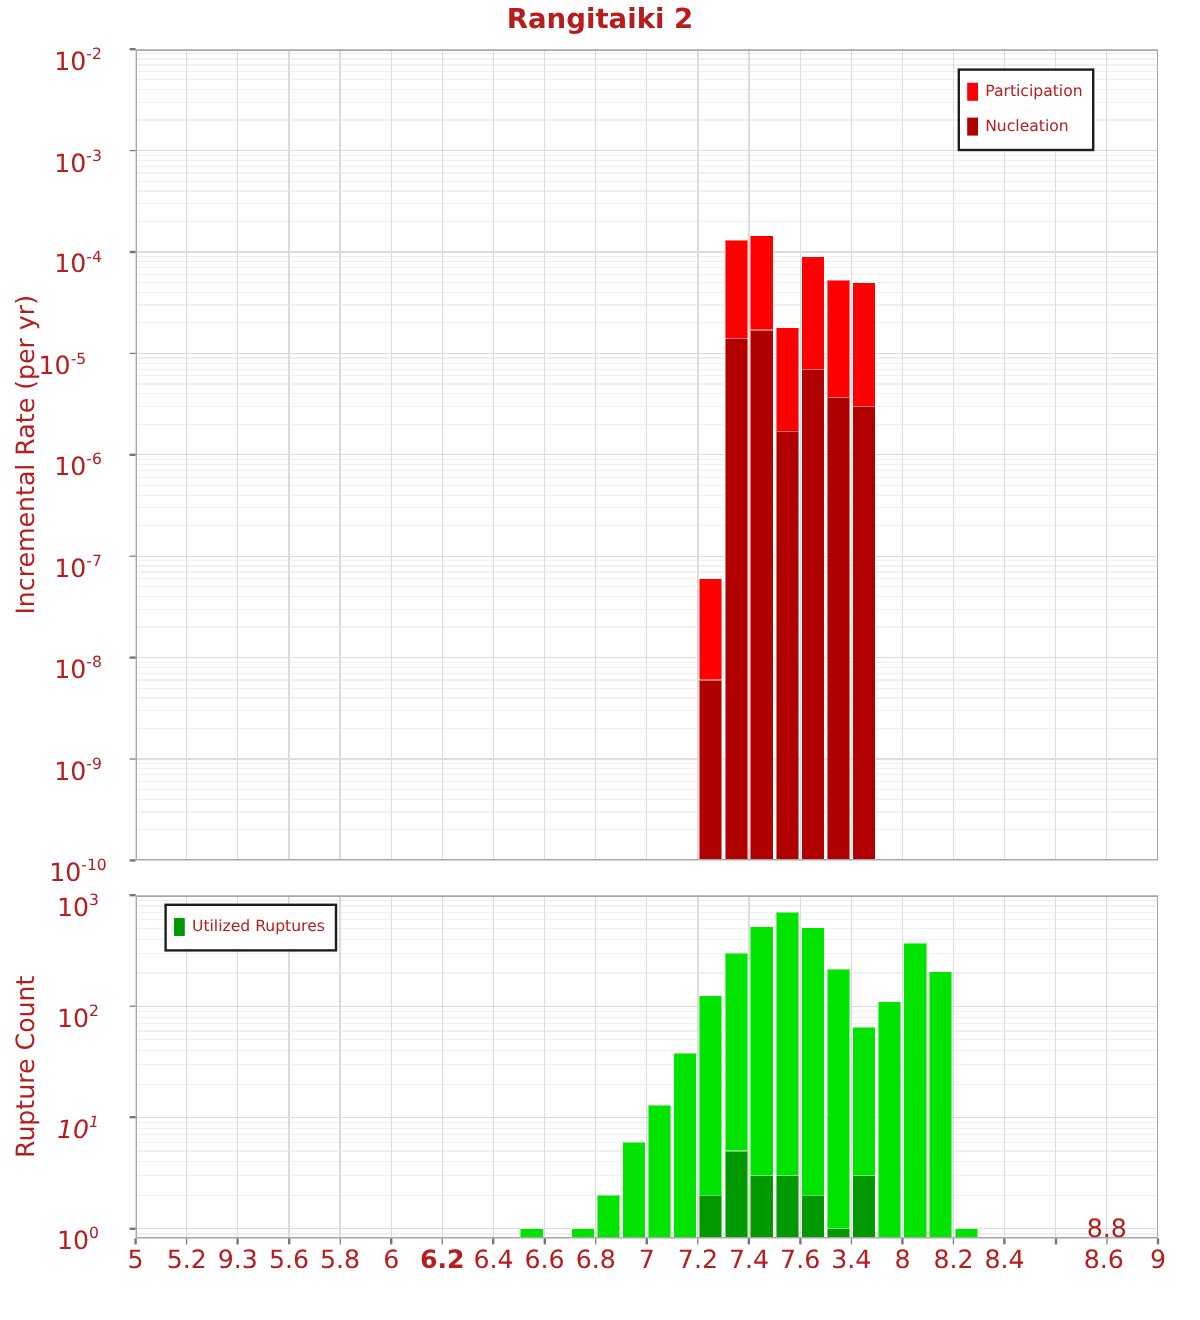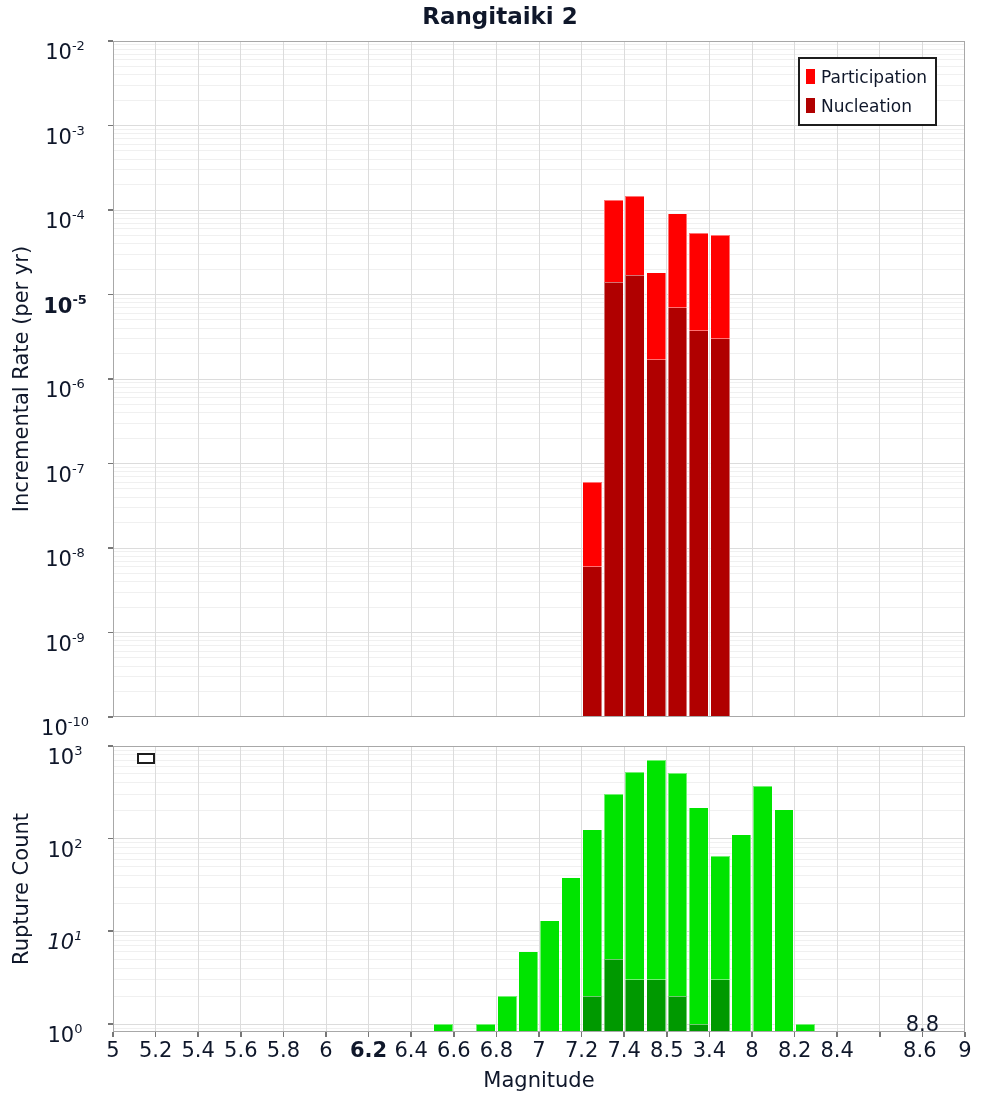--- a/index.html
+++ b/index.html
@@ -1,47 +1,46 @@
 <!DOCTYPE html>
 <html><head>
 <meta charset="utf-8">
 <style>
   html,body{margin:0;padding:0;background:#fff;}
   #page{position:relative;width:1000px;height:1100px;background:#ffffff;overflow:hidden;
-        font-family:"DejaVu Sans","Liberation Sans",sans-serif;color:#0f172a;}
+        font-family:"DejaVu Sans","Liberation Sans",sans-serif;color:#b91c1c;}
   .chart-title{position:absolute;left:0;top:3px;width:1000px;text-align:center;
                font-size:23px;font-weight:bold;}
   svg.plot{position:absolute;}
   #top-plot{left:113px;top:41px;}
   #bottom-plot{left:113px;top:746px;}
   .ytick{position:absolute;width:82px;text-align:center;font-size:21px;line-height:36px;height:24px;}
   .ytick sup{font-size:13px;position:relative;top:-1px;}
   .xtick{position:absolute;width:64px;text-align:center;font-size:21px;line-height:24px;height:24px;}
   .tickmark{position:absolute;background:#777;}
   .axis-title{position:absolute;font-size:21px;text-align:center;}
   .axis-title.vert{width:400px;height:26px;transform:rotate(-90deg);}
   #xaxis-title{left:139px;top:1068px;width:800px;}
   .legend{position:absolute;background:#ffffff;border:2px solid #1d1d1d;
           padding:3px 8px 4px 6px;z-index:5;}
   .legend-row{display:flex;align-items:center;height:29px;}
   .swatch{display:inline-block;width:9px;height:15px;margin-right:6px;flex:0 0 auto;}
-  .legend-label{font-size:17px;white-space:nowrap;}
+  .legend-label{font-size:13px;white-space:nowrap;}
   #top-legend{left:798px;top:57px;}
   #bottom-legend{left:137px;top:753px;}
 </style>
 </head>
 <body>
 
 <div id="page">
 
   <div class="chart-title">Rangitaiki 2</div>
 
   <div class="axis-title vert" id="top-ylabel" style="left:-178px;top:366px;">Incremental Rate (per yr)</div>
   <div class="axis-title vert" id="bottom-ylabel" style="left:-178px;top:876px;">Rupture Count</div>
-  <div class="axis-title" id="xaxis-title">Magnitude</div>
 
   <svg class="plot" id="top-plot" width="852" height="676" viewBox="0 0 852 676">
       <g shape-rendering="crispEdges">
         <line x1="0" y1="650.5629653663935" x2="852" y2="650.5629653663935" stroke="#F0F0F0" stroke-width="1"></line>
         <line x1="0" y1="635.6832539761886" x2="852" y2="635.6832539761886" stroke="#F0F0F0" stroke-width="1"></line>
         <line x1="0" y1="625.1259307327872" x2="852" y2="625.1259307327872" stroke="#F0F0F0" stroke-width="1"></line>
         <line x1="0" y1="616.9370346336065" x2="852" y2="616.9370346336065" stroke="#F0F0F0" stroke-width="1"></line>
         <line x1="0" y1="610.2462193425821" x2="852" y2="610.2462193425821" stroke="#F0F0F0" stroke-width="1"></line>
         <line x1="0" y1="604.5892156187953" x2="852" y2="604.5892156187953" stroke="#F0F0F0" stroke-width="1"></line>
         <line x1="0" y1="599.6888960991807" x2="852" y2="599.6888960991807" stroke="#F0F0F0" stroke-width="1"></line>
@@ -235,29 +234,33 @@
       <span class="swatch" style="background: rgb(255, 0, 0);"></span>
       <span class="legend-label">Participation</span>
     </div>
     <div class="legend-row">
       <span class="swatch" style="background: rgb(176, 0, 0);"></span>
       <span class="legend-label">Nucleation</span>
     </div>
   </div>
 
   <div class="legend" id="bottom-legend">
+    <div class="legend-row">
+      <span class="swatch" style="background: rgb(0, 153, 0);"></span>
+      <span class="legend-label">Utilized Ruptures</span>
+    </div>
   </div>
 
 <div class="ytick" style="left: 24px; top: 29px;">10<sup>-2</sup></div>
     <div class="tickmark" style="left: 108px; top: 40px; width: 5px; height: 1.5px;"></div>
     <div class="ytick" style="left: 24px; top: 113.5px;">10<sup>-3</sup></div>
     <div class="tickmark" style="left: 108px; top: 124.5px; width: 5px; height: 1.5px;"></div>
     <div class="ytick" style="left: 24px; top: 198px;">10<sup>-4</sup></div>
     <div class="tickmark" style="left: 108px; top: 209px; width: 5px; height: 1.5px;"></div>
-    <div class="ytick" style="left: 24px; top: 282.5px; font-weight: bold;">10<sup>-5</sup></div>
+    <div class="ytick" style="left: 11px; top: 282.5px;">10<sup>-5</sup></div>
     <div class="tickmark" style="left: 108px; top: 293.5px; width: 5px; height: 1.5px;"></div>
     <div class="ytick" style="left: 24px; top: 367px;">10<sup>-6</sup></div>
     <div class="tickmark" style="left: 108px; top: 378px; width: 5px; height: 1.5px;"></div>
     <div class="ytick" style="left: 24px; top: 451.5px;">10<sup>-7</sup></div>
     <div class="tickmark" style="left: 108px; top: 462.5px; width: 5px; height: 1.5px;"></div>
     <div class="ytick" style="left: 24px; top: 536px;">10<sup>-8</sup></div>
     <div class="tickmark" style="left: 108px; top: 547px; width: 5px; height: 1.5px;"></div>
     <div class="ytick" style="left: 24px; top: 620.5px;">10<sup>-9</sup></div>
     <div class="tickmark" style="left: 108px; top: 631.5px; width: 5px; height: 1.5px;"></div>
     <div class="ytick" style="left: 24px; top: 705px;">10<sup>-10</sup></div>
@@ -267,21 +270,21 @@
     <div class="ytick" style="left: 24px; top: 826.67px;">10<sup>2</sup></div>
     <div class="tickmark" style="left: 108px; top: 837.67px; width: 5px; height: 1.5px;"></div>
     <div class="ytick" style="left: 24px; top: 919.34px; font-style: italic;">10<sup>1</sup></div>
     <div class="tickmark" style="left: 108px; top: 930.34px; width: 5px; height: 1.5px;"></div>
     <div class="ytick" style="left: 24px; top: 1012.01px;">10<sup>0</sup></div>
     <div class="tickmark" style="left: 108px; top: 1023.01px; width: 5px; height: 1.5px;"></div>
     <div class="xtick" style="left: 81px; top: 1038px;">5</div>
     <div class="tickmark" style="left: 112.25px; top: 1032px; width: 1.5px; height: 5px;"></div>
     <div class="xtick" style="left: 123.6px; top: 1038px;">5.2</div>
     <div class="tickmark" style="left: 154.85px; top: 1032px; width: 1.5px; height: 5px;"></div>
-    <div class="xtick" style="left: 166.2px; top: 1038px;">5.4</div>
+    <div class="xtick" style="left: 166.2px; top: 1038px;">9.3</div>
     <div class="tickmark" style="left: 197.45px; top: 1032px; width: 1.5px; height: 5px;"></div>
     <div class="xtick" style="left: 208.8px; top: 1038px;">5.6</div>
     <div class="tickmark" style="left: 240.05px; top: 1032px; width: 1.5px; height: 5px;"></div>
     <div class="xtick" style="left: 251.4px; top: 1038px;">5.8</div>
     <div class="tickmark" style="left: 282.65px; top: 1032px; width: 1.5px; height: 5px;"></div>
     <div class="xtick" style="left: 294px; top: 1038px;">6</div>
     <div class="tickmark" style="left: 325.25px; top: 1032px; width: 1.5px; height: 5px;"></div>
     <div class="xtick" style="left: 336.6px; top: 1038px; font-weight: bold;">6.2</div>
     <div class="tickmark" style="left: 367.85px; top: 1032px; width: 1.5px; height: 5px;"></div>
     <div class="xtick" style="left: 379.2px; top: 1038px;">6.4</div>
@@ -289,21 +292,21 @@
     <div class="xtick" style="left: 421.8px; top: 1038px;">6.6</div>
     <div class="tickmark" style="left: 453.05px; top: 1032px; width: 1.5px; height: 5px;"></div>
     <div class="xtick" style="left: 464.4px; top: 1038px;">6.8</div>
     <div class="tickmark" style="left: 495.65px; top: 1032px; width: 1.5px; height: 5px;"></div>
     <div class="xtick" style="left: 507px; top: 1038px;">7</div>
     <div class="tickmark" style="left: 538.25px; top: 1032px; width: 1.5px; height: 5px;"></div>
     <div class="xtick" style="left: 549.6px; top: 1038px;">7.2</div>
     <div class="tickmark" style="left: 580.85px; top: 1032px; width: 1.5px; height: 5px;"></div>
     <div class="xtick" style="left: 592.2px; top: 1038px;">7.4</div>
     <div class="tickmark" style="left: 623.45px; top: 1032px; width: 1.5px; height: 5px;"></div>
-    <div class="xtick" style="left: 634.8px; top: 1038px;">8.5</div>
+    <div class="xtick" style="left: 634.8px; top: 1038px;">7.6</div>
     <div class="tickmark" style="left: 666.05px; top: 1032px; width: 1.5px; height: 5px;"></div>
     <div class="xtick" style="left: 677.4px; top: 1038px;">3.4</div>
     <div class="tickmark" style="left: 708.65px; top: 1032px; width: 1.5px; height: 5px;"></div>
     <div class="xtick" style="left: 720px; top: 1038px;">8</div>
     <div class="tickmark" style="left: 751.25px; top: 1032px; width: 1.5px; height: 5px;"></div>
     <div class="xtick" style="left: 762.6px; top: 1038px;">8.2</div>
     <div class="tickmark" style="left: 793.85px; top: 1032px; width: 1.5px; height: 5px;"></div>
     <div class="xtick" style="left: 805.2px; top: 1038px;">8.4</div>
     <div class="tickmark" style="left: 836.45px; top: 1032px; width: 1.5px; height: 5px;"></div>
     <div class="xtick" style="left: 847.8px; top: 1038px; padding-left: 40px;">8.6</div>

